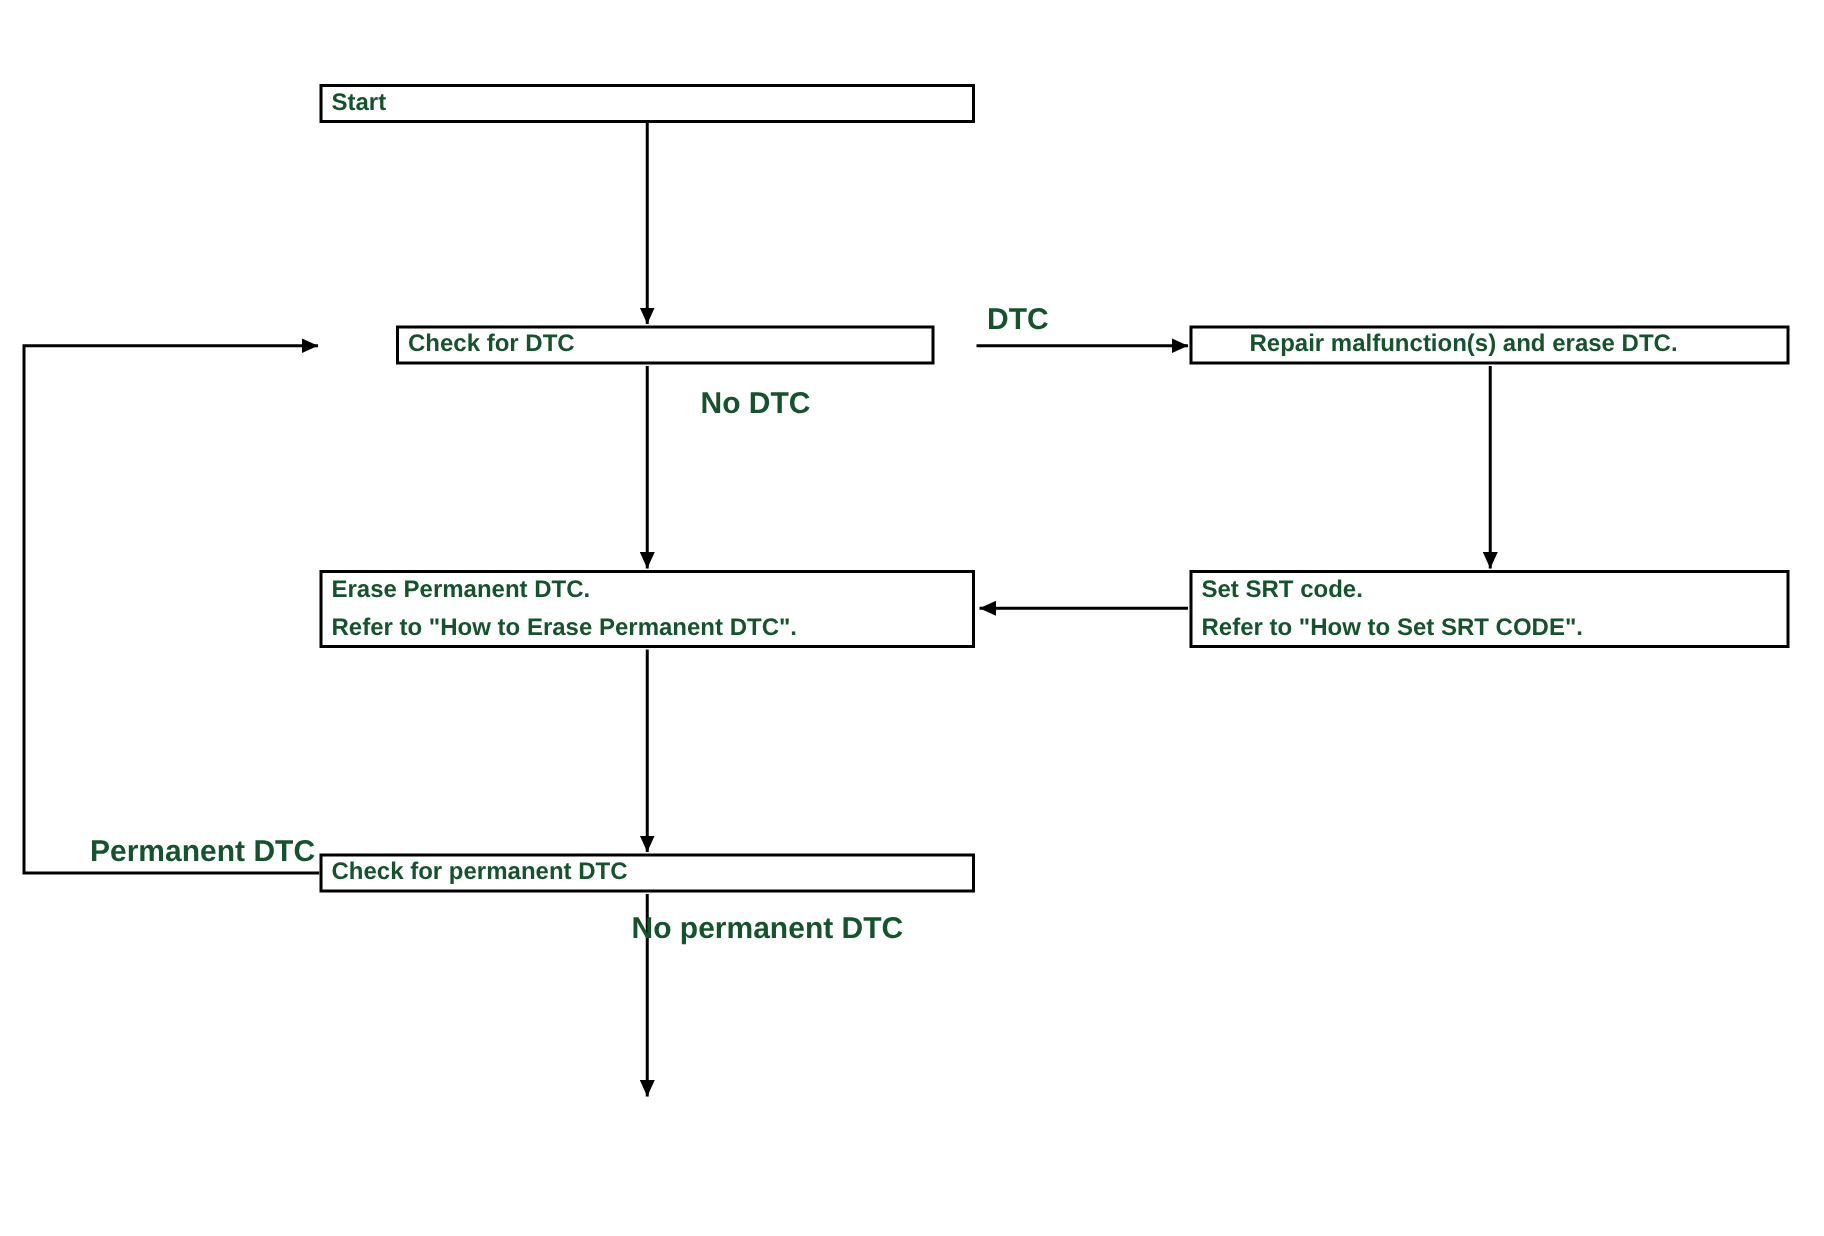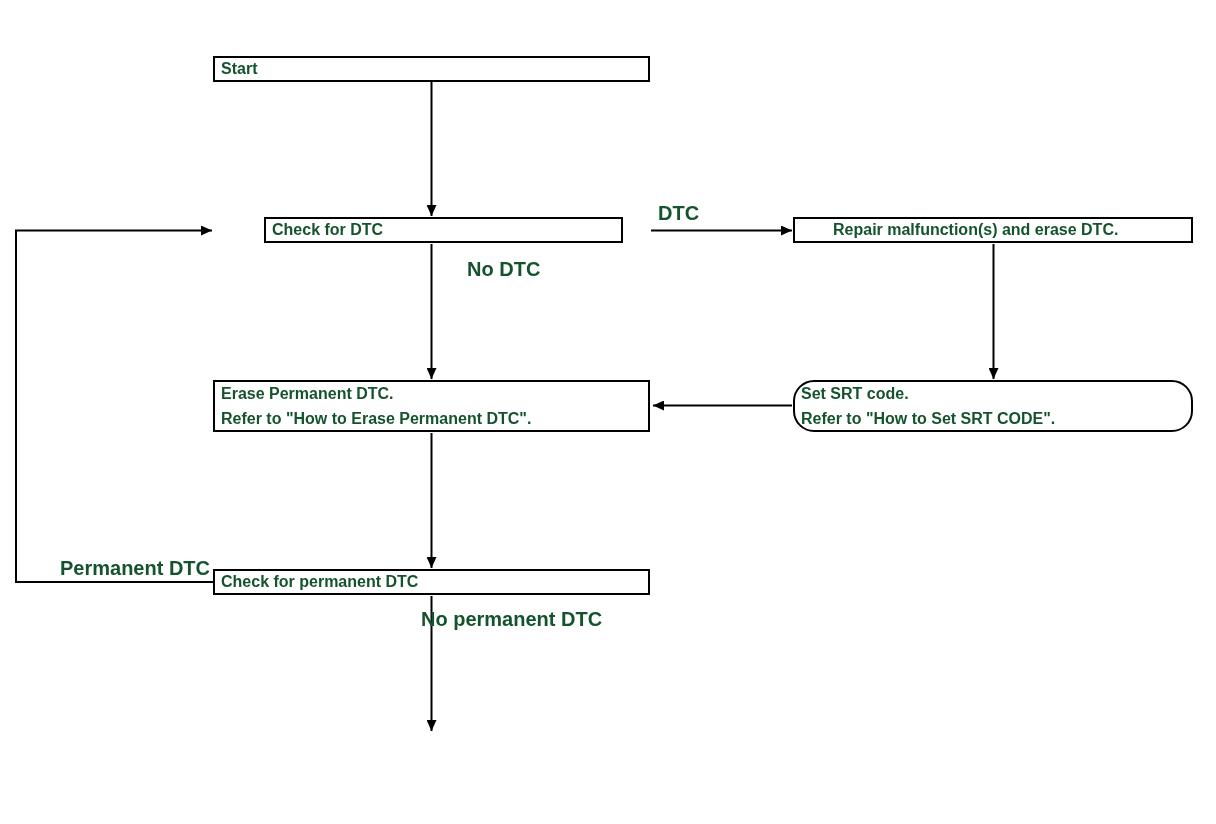--- a/index.html
+++ b/index.html
@@ -88,21 +88,21 @@
 
   <div class="node one-line" style="left:793px; top:217px; width:400px; height:26px;padding-left:38px;">
     <span>Repair malfunction(s) and erase DTC.</span>
   </div>
 
   <div class="node two-line" style="left:213px; top:380px; width:437px; height:52px;">
     <div>Erase Permanent DTC.</div>
     <div>Refer to "How to Erase Permanent DTC".</div>
   </div>
 
-  <div class="node two-line" style="left:793px; top:380px; width:400px; height:52px;border-radius:21px;">
+  <div class="node two-line" style="left:793px; top:380px; width:400px; height:52px;">
     <div>Set SRT code.</div>
     <div>Refer to "How to Set SRT CODE".</div>
   </div>
 
   <div class="node one-line" style="left:213px; top:569px; width:437px; height:26px;align-items:center;">
     <span>Check for permanent DTC</span>
   </div>
 
 
   <div class="edge-label" style="left:658px; top:202px;">DTC</div>

